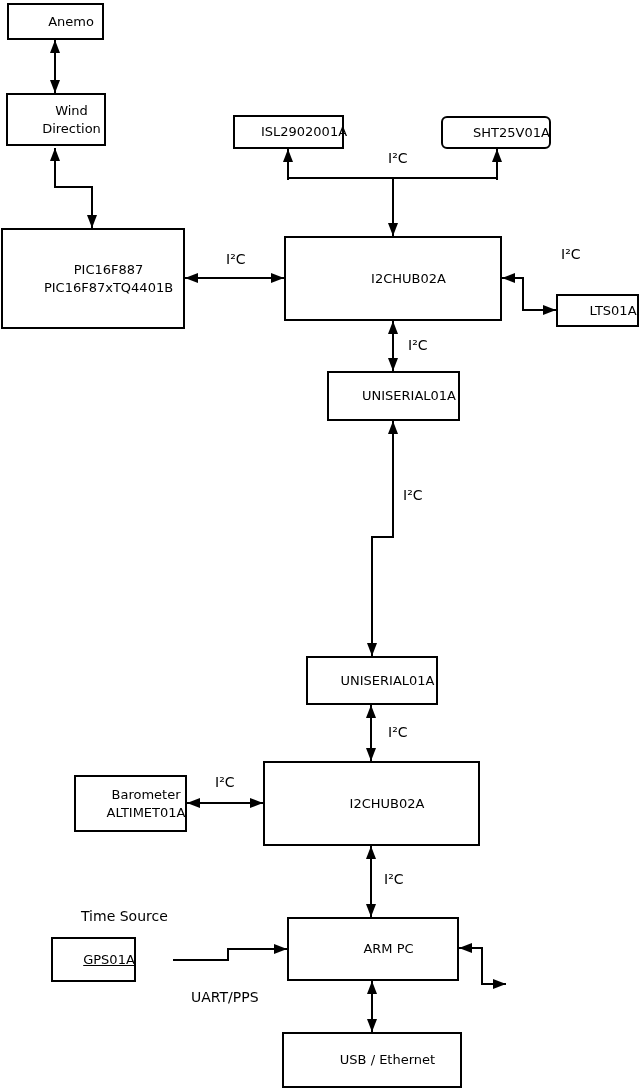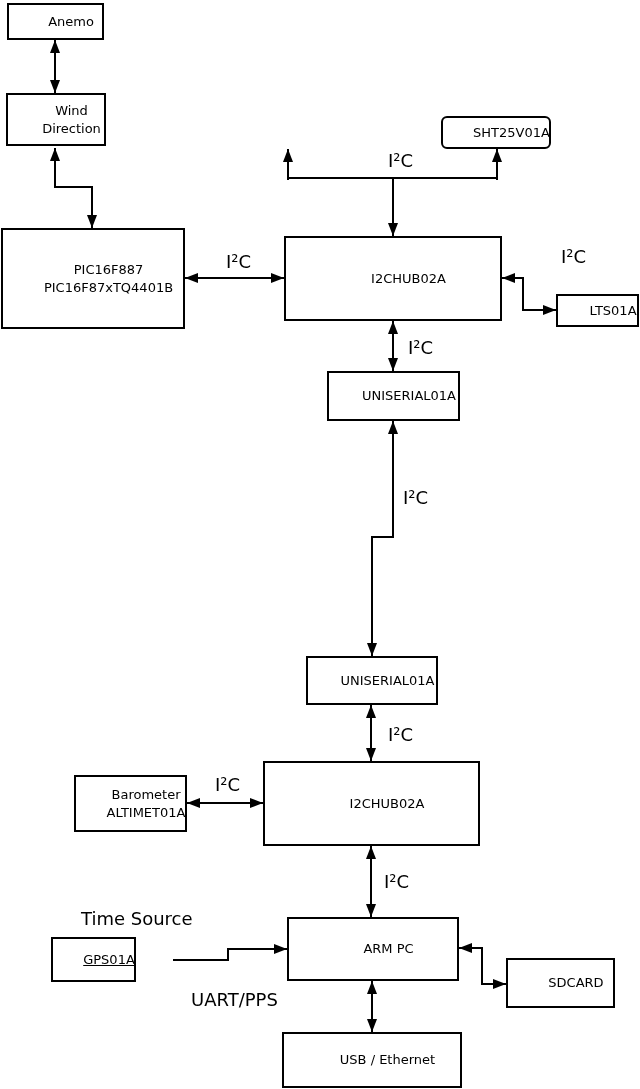--- a/index.html
+++ b/index.html
@@ -25,21 +25,21 @@
     align-items: center;
     justify-content: center;
     text-align: center;
     font-size: 13px;
     line-height: 1.38;
     white-space: pre-line;
     padding-left: 31px;
   }
   .lbl {
     position: absolute;
-    font-size: 18px;
+    font-size: 14px;
     white-space: nowrap;
   }
 </style>
 </head>
 <body>
 
 <div class="canvas">
 
   <svg class="wires" width="640" height="1089" viewBox="0 0 640 1089">
     <defs>
@@ -65,31 +65,31 @@
       <path d="M459,948 L482,948 L482,984 L506,984" marker-start="url(#arrow)" marker-end="url(#arrow)"></path>
       <path d="M372,981 L372,1032" marker-start="url(#arrow)" marker-end="url(#arrow)"></path>
     </g>
   </svg>
 
   <div class="node" style="left:7px;   top:3px;    width:97px;  height:37px;">Anemo</div>
   <div class="node" style="left:6px;   top:93px;   width:100px; height:53px;">Wind
 Direction</div>
   <div class="node" style="left:1px;   top:228px;  width:184px; height:101px;">PIC16F887
 PIC16F87xTQ4401B</div>
+  <div class="node" style="left:233px; top:115px;  width:111px; height:34px;">ISL2902001A</div>
   <div class="node" style="left:441px; top:116px;  width:110px; height:33px;border-radius:6px;">SHT25V01A</div>
   <div class="node" style="left:284px; top:236px;  width:218px; height:85px;">I2CHUB02A</div>
   <div class="node" style="left:556px; top:294px;  width:83px;  height:33px;">LTS01A</div>
   <div class="node" style="left:327px; top:371px;  width:133px; height:50px;">UNISERIAL01A</div>
   <div class="node" style="left:306px; top:656px;  width:132px; height:49px;">UNISERIAL01A</div>
   <div class="node" style="left:263px; top:761px;  width:217px; height:85px;">I2CHUB02A</div>
   <div class="node" style="left:74px;  top:775px;  width:113px; height:57px;">Barometer
 ALTIMET01A</div>
   <div class="node" style="left:51px;  top:937px;  width:85px; height:45px;text-decoration:underline;">GPS01A</div>
   <div class="node" style="left:287px; top:917px;  width:172px; height:64px;">ARM PC</div>
-  <div class="node" style="left:506px; top:958px;  width:109px; height:50px;">SDCARD</div>
   <div class="node" style="left:282px; top:1032px; width:180px; height:56px;">USB / Ethernet</div>
 
   <span class="lbl" style="left:388px; top:150px;">I²C</span>
   <span class="lbl" style="left:226px; top:251px;">I²C</span>
   <span class="lbl" style="left:561px; top:246px;">I²C</span>
   <span class="lbl" style="left:408px; top:337px;">I²C</span>
   <span class="lbl" style="left:403px; top:487px;">I²C</span>
   <span class="lbl" style="left:388px; top:724px;">I²C</span>
   <span class="lbl" style="left:215px; top:774px;">I²C</span>
   <span class="lbl" style="left:384px; top:871px;">I²C</span>

